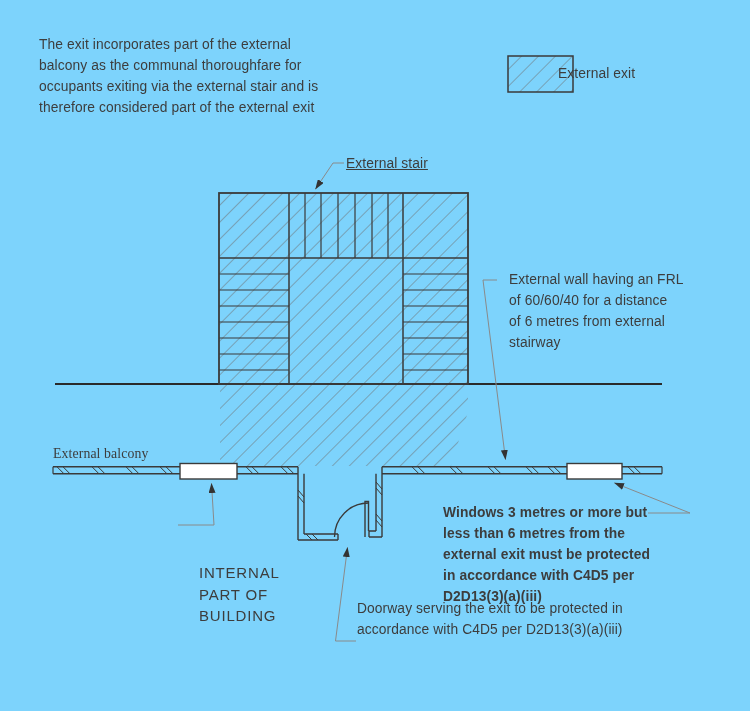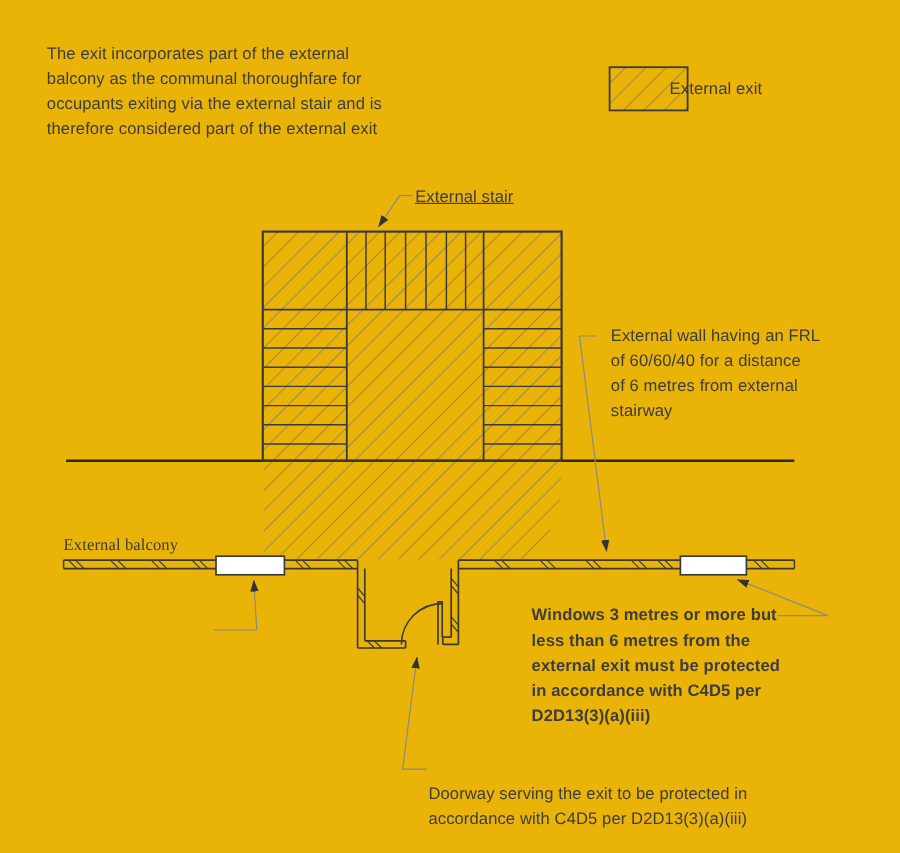--- a/index.html
+++ b/index.html
@@ -1,17 +1,17 @@
 <!DOCTYPE html>
 <html><head>
 <meta charset="utf-8">
 <style>
   html,body{margin:0;padding:0;background:#ffffff;}
   #stage{
-    position:relative;width:750px;height:711px;background:#eab308;overflow:hidden;
+    position:relative;width:750px;height:711px;background:#7dd3fc;overflow:hidden;
     font-family:"Liberation Sans", sans-serif;color:#3d3d3d;
   }
   #drawing{position:absolute;left:0;top:0;}
   .label{
     position:absolute;white-space:pre-line;font-size:13.8px;line-height:21px;
     color:#3d3d3d;letter-spacing:0.1px;
   }
   .label.caps{font-size:15px;line-height:21.5px;letter-spacing:0.8px;}
 </style>
 </head>
@@ -104,23 +104,26 @@
   <div class="label" style="left:346px;top:153px;text-decoration:underline;">External stair</div>
 
   <div class="label" style="left:509px;top:269px;">External wall having an FRL
 of 60/60/40 for a distance
 of 6 metres from external
 stairway</div>
 
   <div class="label" style="left:53px;top:443px;font-family:Liberation Serif, serif;">External balcony</div>
 
 
+  <div class="label caps" style="left:199px;top:562px;">INTERNAL
+PART OF
+BUILDING</div>
 
   <div class="label" style="left:443px;top:502px;font-weight:bold;">Windows 3 metres or more but
 less than 6 metres from the
 external exit must be protected
 in accordance with C4D5 per
 D2D13(3)(a)(iii)</div>
 
-  <div class="label" style="left:357px;top:651px;">Doorway serving the exit to be protected in
+  <div class="label" style="left:357px;top:598px;">Doorway serving the exit to be protected in
 accordance with C4D5 per D2D13(3)(a)(iii)</div>
 
 </div>
 
 </body></html>

